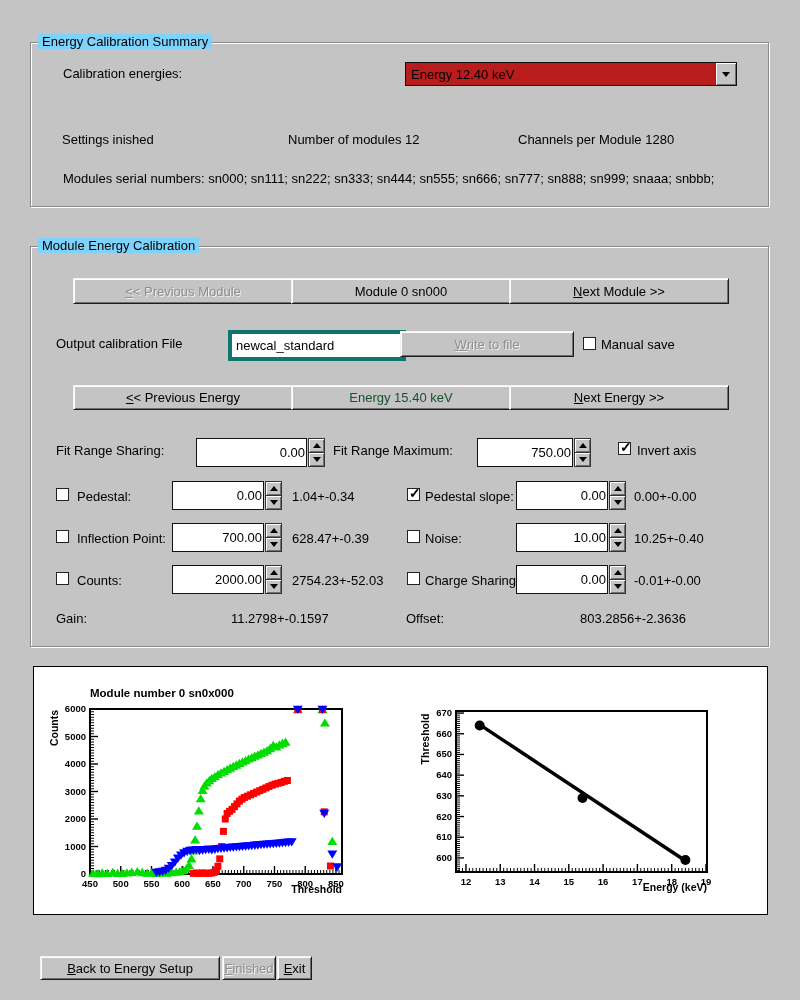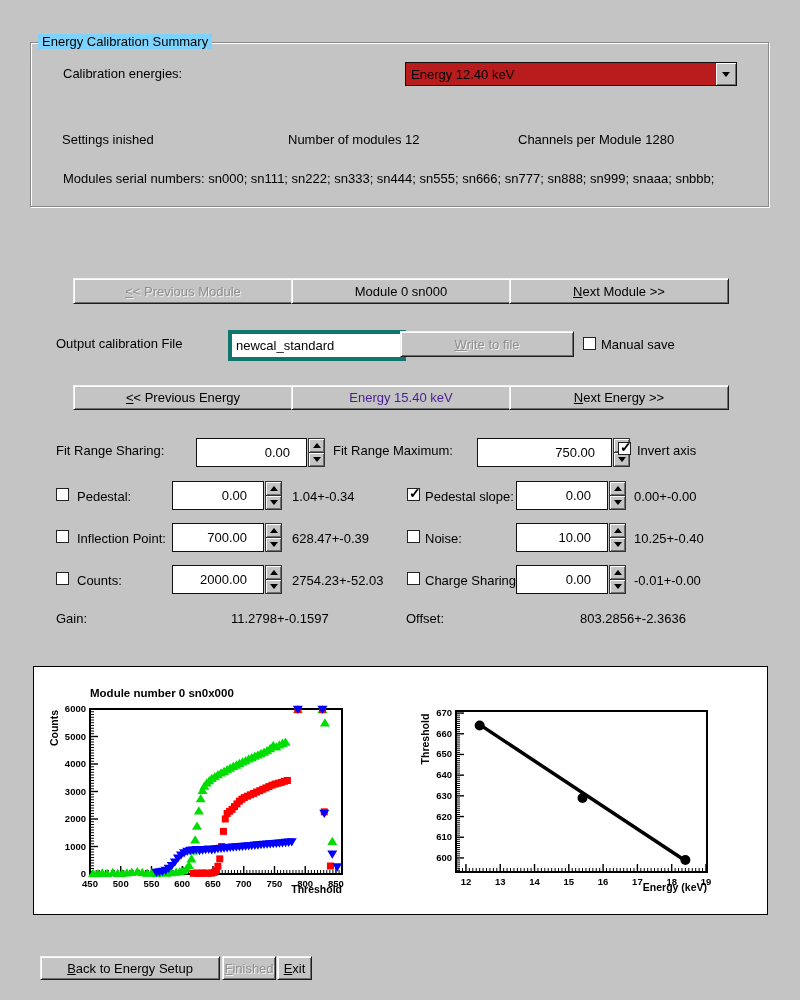--- a/index.html
+++ b/index.html
@@ -22,21 +22,21 @@
   .combo-text{flex:1;display:flex;align-items:center;padding-left:5px;white-space:nowrap}
   .combo-btn{width:20px;background:#c4c4c4;border-left:1px solid #444;
              box-shadow:inset 1px 1px 0 #fff,inset -1px -1px 0 #6e6e6e;
              display:flex;align-items:center;justify-content:center}
   .arr-down{width:0;height:0;border-left:4px solid transparent;border-right:4px solid transparent;border-top:5px solid #000}
   .arr-up{width:0;height:0;border-left:4px solid transparent;border-right:4px solid transparent;border-bottom:5px solid #000}
   .cb{position:absolute;width:13px;height:13px;background:#fff;border:1px solid #222;box-sizing:border-box}
   .cb.checked::after{content:"\2713";position:absolute;left:1px;top:-4px;font-size:14px;font-weight:bold;color:#000}
   .spin{position:absolute;display:flex;box-sizing:border-box}
   .spinfield{flex:1;background:#fff;border:1px solid #111;display:flex;align-items:center;
-             justify-content:flex-end;padding-right:16px;white-space:nowrap}
+             justify-content:flex-end;padding-right:1px;white-space:nowrap}
   .spinbtns{width:17px;display:flex;flex-direction:column;margin-left:1px}
   .spinbtn{flex:1;background:#c4c4c4;border:1px solid #333;box-sizing:border-box;
            box-shadow:inset 1px 1px 0 #fff,inset -1px -1px 0 #6e6e6e;
            display:flex;align-items:center;justify-content:center}
   .spinbtn+ .spinbtn{margin-top:-1px}
   .chartcanvas{position:absolute;left:33px;top:666px;width:733px;height:247px;background:#fff;border:1px solid #000}
   svg text{font-family:"Liberation Sans",sans-serif;fill:#000}
   .tick{font-weight:bold;font-size:9.5px}
   .alab{font-weight:bold;font-size:10.5px}
   .ptitle{font-weight:bold;font-size:11.5px}
@@ -54,20 +54,23 @@
     <span class="combo-text">Energy 12.40 keV</span>
     <span class="combo-btn">
         <span class="arr-down"></span>
       </span>
   </div>
   <span class="lbl" style="left:62px;top:132px">Settings inished</span>
   <span class="lbl" style="left:288px;top:132px">Number of modules 12</span>
   <span class="lbl" style="left:518px;top:132px">Channels per Module 1280</span>
   <span class="lbl" style="left:63px;top:171px">Modules serial numbers: sn000; sn111; sn222; sn333; sn444; sn555; sn666; sn777; sn888; sn999; snaaa; snbbb;</span>
 
+  <div class="groupbox" style="left:30px;top:246px;width:737px;height:399px">
+    <span class="gtitle">Module Energy Calibration</span>
+  </div>
 
   <div class="btn disabled" style="left:73px;top:278px;width:218px;height:24px">
     <span class="u">&lt;</span>
       <span>&lt; Previous Module</span>
   </div>
   <div class="btn" style="left:291px;top:278px;width:218px;height:24px">
     <span class="u"></span>
       <span>Module 0 sn000</span>
   </div>
   <div class="btn" style="left:509px;top:278px;width:218px;height:24px">
@@ -81,21 +84,21 @@
     <span class="u">W</span>
       <span>rite to file</span>
   </div>
   <span class="cb" style="left:583px;top:337px"></span>
   <span class="lbl" style="left:601px;top:337px">Manual save</span>
 
   <div class="btn" style="left:73px;top:385px;width:218px;height:23px">
     <span class="u">&lt;</span>
       <span>&lt; Previous Energy</span>
   </div>
-  <div class="btn" style="left: 291px; top: 385px; width: 218px; height: 23px; color: #4c1d95;">
+  <div class="btn" style="left: 291px; top: 385px; width: 218px; height: 23px; color: #14532d;">
     <span class="u"></span>
       <span>Energy 15.40 keV</span>
   </div>
   <div class="btn" style="left:509px;top:385px;width:218px;height:23px">
     <span class="u">N</span>
       <span>ext Energy &gt;&gt;</span>
   </div>
 
   <span class="lbl" style="left:56px;top:443px">Fit Range Sharing:</span>
   <div class="spin" style="left:196px;top:438px;width:129px;height:29px">
@@ -103,21 +106,21 @@
     <span class="spinbtns">
         <span class="spinbtn">
           <span class="arr-up"></span>
         </span>
         <span class="spinbtn">
           <span class="arr-down"></span>
         </span>
       </span>
   </div>
   <span class="lbl" style="left:333px;top:443px">Fit Range Maximum:</span>
-  <div class="spin" style="left:477px;top:438px;width:153px;height:29px">
+  <div class="spin" style="left:477px;top:438px;width:114px;height:29px">
     <span class="spinfield">750.00</span>
     <span class="spinbtns">
         <span class="spinbtn">
           <span class="arr-up"></span>
         </span>
         <span class="spinbtn">
           <span class="arr-down"></span>
         </span>
       </span>
   </div>

